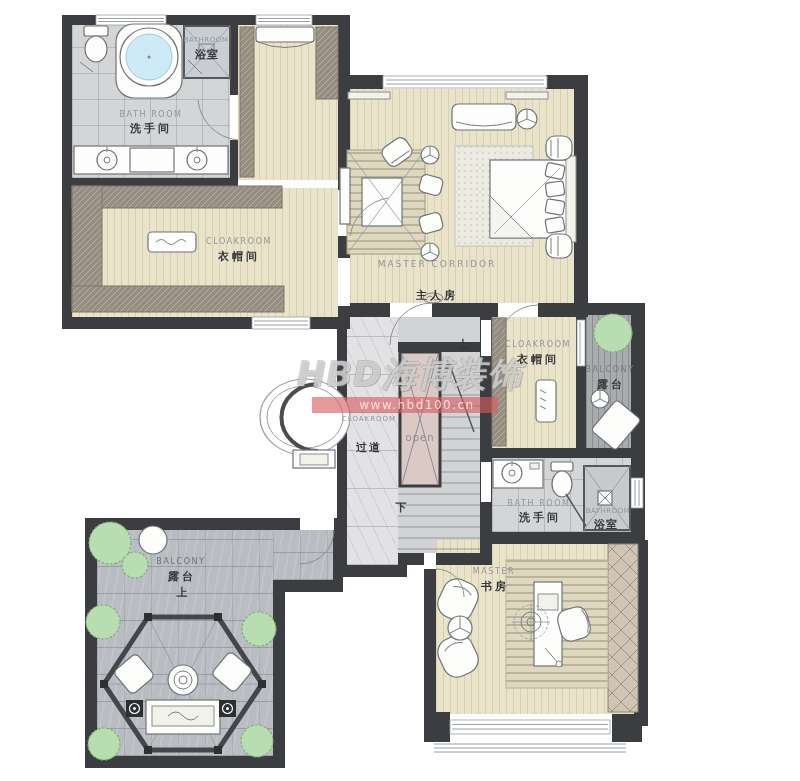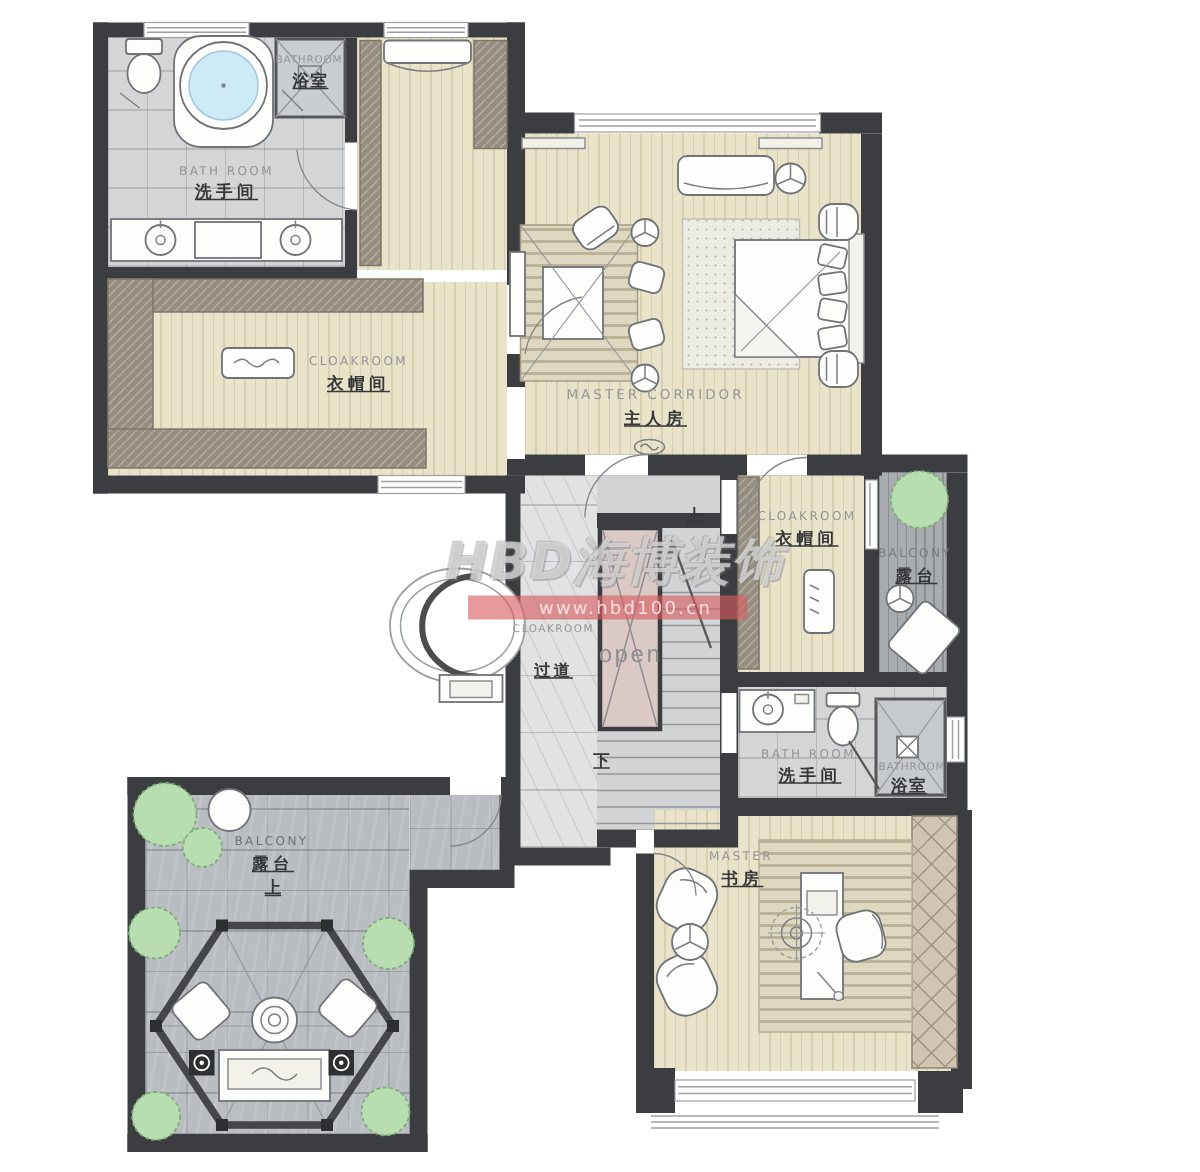--- a/index.html
+++ b/index.html
@@ -31,23 +31,23 @@
   .fu2{fill:#f2f1ea;stroke:#8a8d90;stroke-width:1;}
   .fuln{fill:none;stroke:#7b7e82;stroke-width:1;}
   .thin{fill:none;stroke:#95989c;stroke-width:.8;}
   .tread{stroke:#94979b;stroke-width:1;}
   .door{fill:none;stroke:#85888c;stroke-width:.9;}
   .plant{fill:var(--plant);stroke:var(--plant_edge);stroke-width:1.2;stroke-dasharray:2.5 1.8;}
   .dark{fill:#2e2f31;}
   .len{position:absolute;transform:translate(-50%,-50%);font-size:8px;letter-spacing:1.6px;
        color:#94959a;white-space:nowrap;z-index:40;}
   .lcn{position:absolute;transform:translate(-50%,-50%);font-size:11px;font-weight:bold;letter-spacing:3px;
-       color:#36373a;white-space:nowrap;z-index:40;text-decoration:underline;}
-  .lopen{position:absolute;transform:translate(-50%,-50%);font-size:16px;letter-spacing:1px;
-       color:#8e8f91;white-space:nowrap;z-index:40;font-family:Liberation Mono, monospace;}
+       color:#36373a;white-space:nowrap;z-index:40;}
+  .lopen{position:absolute;transform:translate(-50%,-50%);font-size:10px;letter-spacing:1px;
+       color:#8e8f91;white-space:nowrap;z-index:40;}
   .wm-text{position:absolute;left:297px;top:352px;font-size:34px;font-weight:bold;font-style:italic;
        color:rgba(255,255,255,.58);text-shadow:0 0 1px rgba(100,100,100,.55),1px 1px 0 rgba(120,120,120,.35),
        -1px -1px 0 rgba(150,150,150,.35);letter-spacing:1px;z-index:50;white-space:nowrap;}
   .wm-bar{position:absolute;left:312px;top:397px;width:162px;height:16px;z-index:50;
        background:rgba(216,92,96,.62);display:flex;align-items:center;justify-content:center;padding-left:24px;}
   .wm-url{font-size:12px;color:rgba(255,228,228,.92);letter-spacing:1.5px;white-space:nowrap;}
 </style>
 </head>
 <body>
 
@@ -400,21 +400,21 @@
   <div class="len" style="left:151px;top:114px">BATH ROOM</div>
   <div class="lcn" style="left:151px;top:128px">洗手间</div>
 
   <div class="len" style="left:206px;top:40px;font-size:7px;letter-spacing:.5px">BATHROOM</div>
   <div class="lcn" style="left:207px;top:54px;letter-spacing:1px">浴室</div>
 
   <div class="len" style="left:239px;top:241px">CLOAKROOM</div>
   <div class="lcn" style="left:239px;top:256px">衣帽间</div>
 
   <div class="len" style="left:437px;top:264px;font-size:9px;letter-spacing:2px">MASTER CORRIDOR</div>
-  <div class="lcn" style="left:437px;top:279px">主人房</div>
+  <div class="lcn" style="left:437px;top:295px">主人房</div>
 
   <div class="len" style="left:369px;top:419px;font-size:7px;letter-spacing:1px">CLOAKROOM</div>
   <div class="lcn" style="left:369px;top:447px;letter-spacing:2px">过道</div>
 
   <div class="lopen" style="left:420px;top:437px">open</div>
   <div class="lcn" style="left:463px;top:344px;letter-spacing:0">上</div>
   <div class="lcn" style="left:401px;top:507px;letter-spacing:0">下</div>
 
   <div class="len" style="left:538px;top:344px">CLOAKROOM</div>
   <div class="lcn" style="left:538px;top:359px">衣帽间</div>

